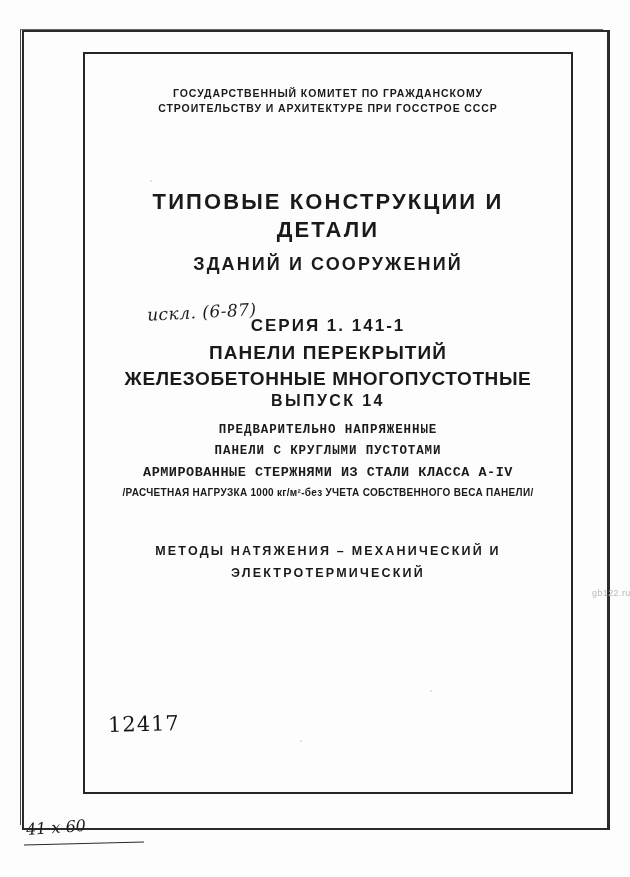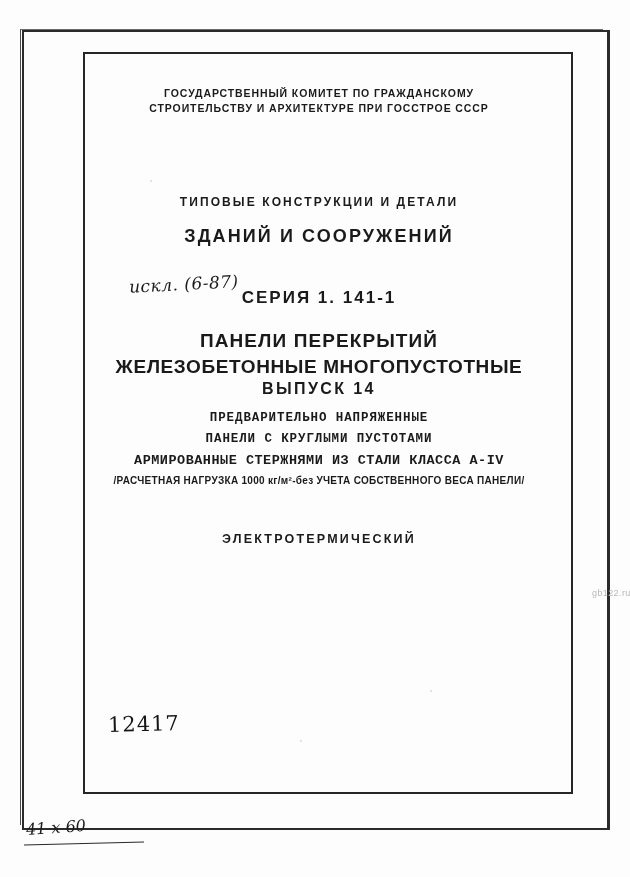--- a/index.html
+++ b/index.html
@@ -52,39 +52,39 @@
     border: 2px solid #262626;
     box-sizing: border-box;
   }
 
   
   .content {
     position: absolute;
     left: 83px; top: 52px;
     width: 490px; height: 742px;
     box-sizing: border-box;
-    padding: 22px 26px 0 8px;
+    padding: 22px 26px 0 26px;
   }
 
   .org {
     text-align: center;
     font-size: 10.5px;
     font-weight: bold;
     letter-spacing: 0.9px;
     line-height: 15px;
     margin-top: 12px;
   }
   .org div { white-space: nowrap; }
 
   .title-block {
     margin-top: 72px;
     text-align: center;
   }
   .t1 {
-    font-size: 12px;
+    font-size: 22px;
     font-weight: bold;
     letter-spacing: 2.1px;
     line-height: 28px;
   }
   .t2 {
     font-size: 18px;
     font-weight: bold;
     letter-spacing: 2.1px;
     line-height: 28px;
     margin-top: 6px;
@@ -112,21 +112,20 @@
     font-family: "DejaVu Serif", serif;
     font-style: italic;
     font-size: 17px;
     color: #1c1c1c;
     letter-spacing: 0.5px;
     transform: rotate(-3deg);
   }
 
   .panel-title {
     text-align: center;
-    margin-top: 16px;
   }
   .p1 {
     font-size: 19px;
     font-weight: bold;
     letter-spacing: 1.1px;
     line-height: 26px;
   }
   .p2 {
     font-size: 19px;
     font-weight: bold;
@@ -253,20 +252,21 @@
     <div class="issue">ВЫПУСК 14</div>
 
     <div class="desc">
       <div class="d-line d-13">ПРЕДВАРИТЕЛЬНО НАПРЯЖЕННЫЕ</div>
       <div class="d-line d-13">ПАНЕЛИ С КРУГЛЫМИ ПУСТОТАМИ</div>
       <div class="d-line d-14">АРМИРОВАННЫЕ СТЕРЖНЯМИ ИЗ СТАЛИ КЛАССА А-IV</div>
       <div class="d-note">/РАСЧЕТНАЯ НАГРУЗКА 1000 кг/м²-без УЧЕТА СОБСТВЕННОГО ВЕСА ПАНЕЛИ/</div>
     </div>
 
     <div class="methods">
+      <div class="m-line">МЕТОДЫ  НАТЯЖЕНИЯ  –  МЕХАНИЧЕСКИЙ   И</div>
       <div class="m-line">ЭЛЕКТРОТЕРМИЧЕСКИЙ</div>
     </div>
 
   </div>
 
   <div class="stamp-number">12417</div>
 
   <div class="bottom-note">41 х 60</div>
   <div class="bottom-rule"></div>
 

